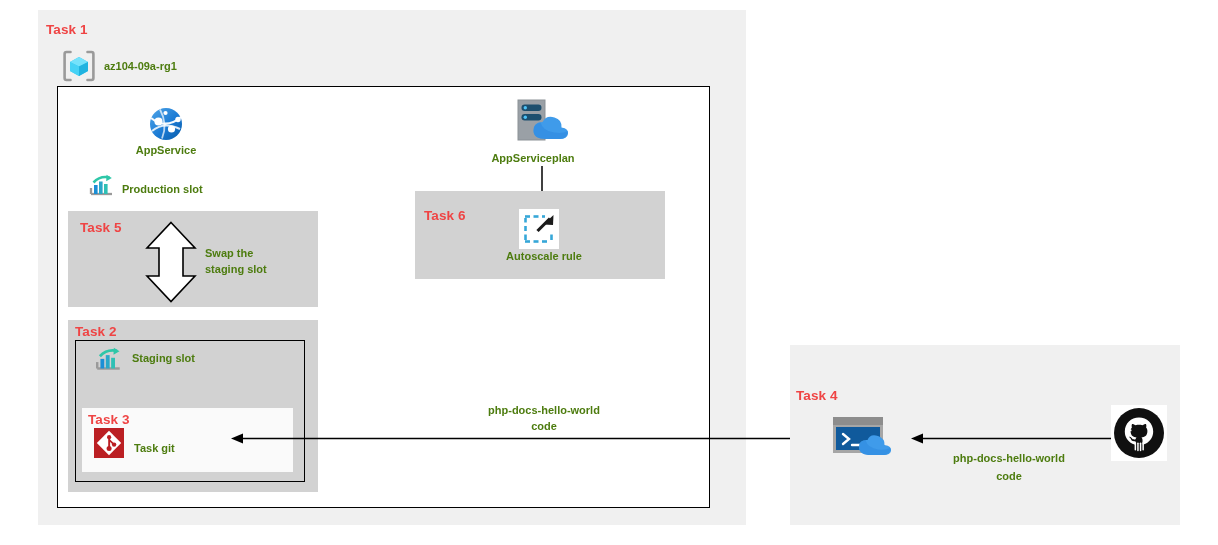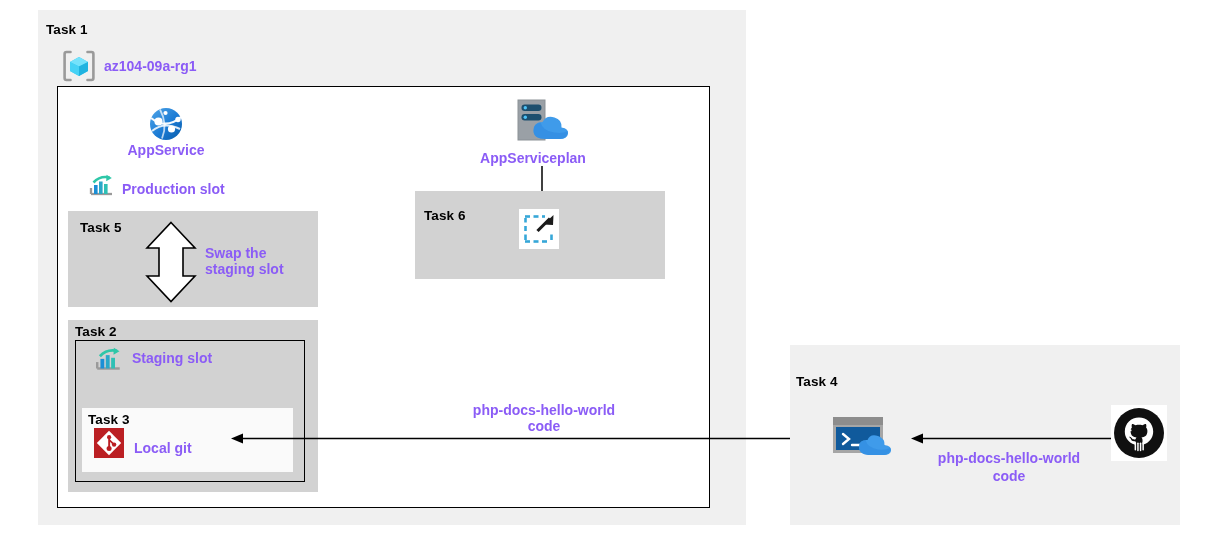--- a/index.html
+++ b/index.html
@@ -20,31 +20,31 @@
   
   .panel { position: absolute; }
   .panel-light { background: #f0f0f0; }
   .panel-gray  { background: #d2d2d2; }
   .panel-white { background: #fafafa; }
   .box-outline { position: absolute; background: #ffffff; border: 1.5px solid #000000; }
   .box-outline-gray { position: absolute; background: #d2d2d2; border: 1.8px solid #000000; }
 
   .task-label {
     position: absolute;
-    color: #000000;
+    color: #ef4444;
     font-size: 13.5px;
     font-weight: bold;
     letter-spacing: .1px;
     white-space: nowrap;
   }
 
   .node-label {
     position: absolute;
-    color: #8b5cf6;
-    font-size: 14px;
+    color: #4d7c0f;
+    font-size: 11px;
     font-weight: bold;
     white-space: nowrap;
     line-height: 16px;
   }
   .node-label.center { text-align: center; }
 
   .icon { position: absolute; line-height: 0; }
 
   
   .conn { position: absolute; }
@@ -147,21 +147,21 @@
       </g>
       <g fill="#bb1f23">
         <rect x="14.2" y="8.5" width="1.9" height="13" rx=".6"></rect>
         <circle cx="15.1" cy="20.6" r="2.5"></circle>
         <circle cx="15.1" cy="9.2" r="2.1"></circle>
         <path d="M15.4 12.2 L19.6 16.1" stroke="#bb1f23" stroke-width="1.8" fill="none"></path>
         <circle cx="20.1" cy="16.6" r="2.2"></circle>
       </g>
     </svg>
   </div>
-  <div class="node-label" style="left:134px; top:440px;">Local git</div>
+  <div class="node-label" style="left:134px; top:440px;">Task git</div>
 
   <div class="icon" style="left:513px; top:98px;">
     <svg width="58" height="46" viewBox="0 0 58 46">
       <rect x="5" y="2" width="27" height="40" fill="#9aa0a6"></rect>
       <rect x="5" y="2" width="27" height="40" fill="none" stroke="#8b9196" stroke-width="1"></rect>
       <rect x="8.5" y="6.5" width="20" height="6.5" rx="3.2" fill="#1d4f6e"></rect>
       <rect x="8.5" y="16" width="20" height="6.5" rx="3.2" fill="#1d4f6e"></rect>
       <circle cx="12.3" cy="9.7" r="1.7" fill="#4fc3f7"></circle>
       <circle cx="12.3" cy="19.2" r="1.7" fill="#4fc3f7"></circle>
       <path d="M33 41 Q20.5 41 20.5 32.5 Q20.5 24 29.5 24 Q33.5 16.5 41.5 19.5 Q49 21.5 48.5 29.5 Q56 30.5 55 36 Q54 41 47 41 Z" fill="#3f9bea"></path>
@@ -192,33 +192,34 @@
           <path d="M23 32.5 H28"></path>
         <path d="M6.5 9 V13.5"></path>
           <path d="M6.5 17 V22"></path>
           <path d="M6.5 25.5 V31"></path>
         <path d="M32.5 25.5 V31"></path>
       </g>
       <path d="M18.5 22 L31 9.5" stroke="#1b1b1b" stroke-width="3.1" fill="none"></path>
       <path d="M34.5 6 L34 16 L24.5 15.5 Z" fill="#1b1b1b"></path>
     </svg>
   </div>
+  <div class="node-label center" style="left:459px; top:248px; width:170px;">Autoscale rule</div>
 
   <div class="node-label center" style="left:444px; top:402px; width:200px;">php-docs-hello-world</div>
   <div class="node-label center" style="left:444px; top:418px; width:200px;">code</div>
 
   <div class="conn" style="left:228px; top:430px;">
     <svg width="565" height="18" viewBox="0 0 565 18">
       <path d="M565 8.5 H13" stroke="#000000" stroke-width="1.6" fill="none"></path>
       <path d="M3 8.5 L15 3.4 V13.6 Z" fill="#000000"></path>
     </svg>
   </div>
 
   <div class="panel panel-light" style="left:790px; top:345px; width:390px; height:180px;"></div>
-  <div class="task-label" style="left:796px; top:374px;">Task 4</div>
+  <div class="task-label" style="left:796px; top:388px;">Task 4</div>
 
   <div class="icon" style="left:833px; top:417px;">
     <svg width="66" height="42" viewBox="0 0 66 42">
       <rect x="0" y="0" width="50" height="36" fill="#a6a6a6"></rect>
       <rect x="0" y="0" width="50" height="8" fill="#8d8d8d"></rect>
       <rect x="3" y="10" width="44" height="23" fill="#105a9c"></rect>
       <path d="M10 17 L16 22 L10 27" stroke="#ffffff" stroke-width="2.4" fill="none" stroke-linecap="round"></path>
       <path d="M19 28 H27" stroke="#ffffff" stroke-width="2.4" fill="none" stroke-linecap="round"></path>
       <path d="M38 38 Q26 38 26 30 Q26 22.5 34.5 23 Q37 16.5 45 19 Q52 21.5 51.5 28 Q59 29 58 34 Q57 38 51 38 Z" fill="#3f9bea"></path>
       <path d="M38 38 Q26 38 26 30 Q26 24 32.5 23.2 Q35 31 45 32.4 Q53 33.5 57 31 Q58.3 35 53 37.8 Q51.6 38 50.5 38 Z" fill="#2f8ae0" opacity=".6"></path>

